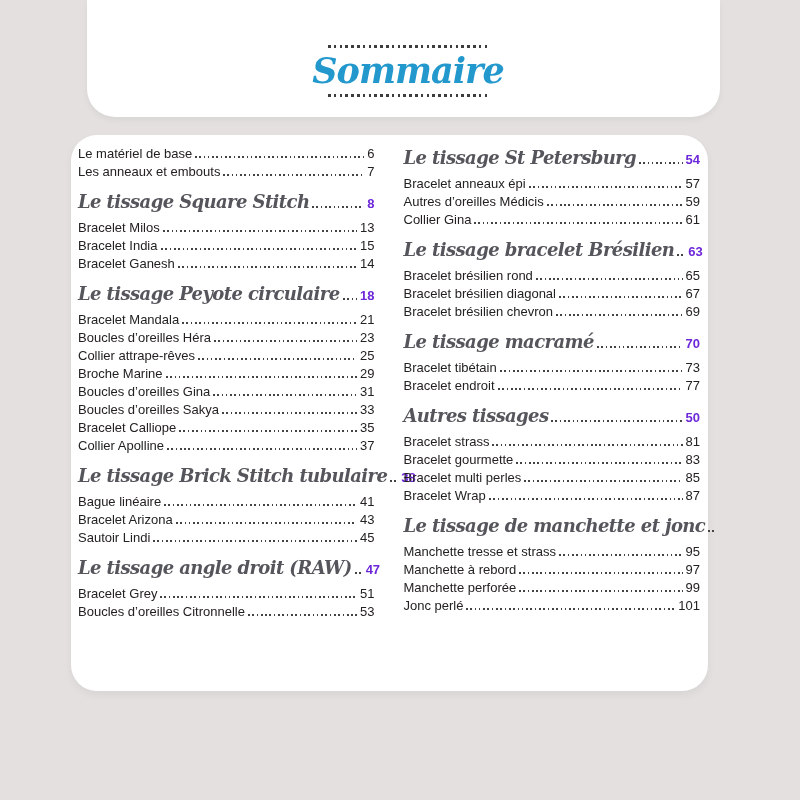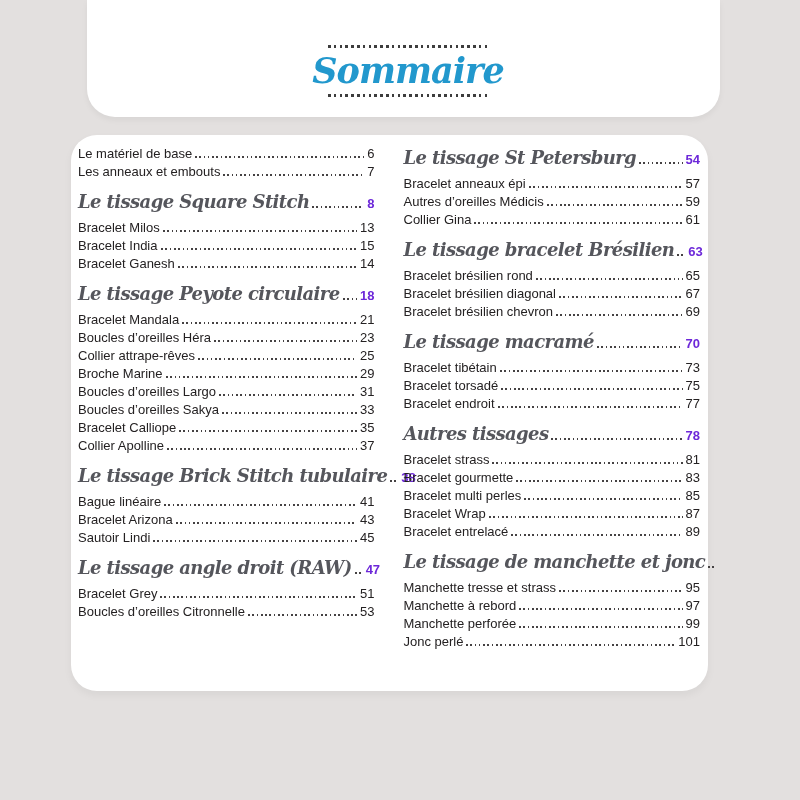--- a/index.html
+++ b/index.html
@@ -178,21 +178,21 @@
               <span class="toc-page">25</span>
             </div>
           </div>
           <div class="toc-section">
             <div class="toc-entry-row">
               <span class="toc-entry-label">Broche Marine</span>
               <span class="leader-dots"></span>
               <span class="toc-page">29</span>
             </div>
             <div class="toc-entry-row">
-              <span class="toc-entry-label">Boucles d’oreilles Largo</span>
+              <span class="toc-entry-label">Boucles d’oreilles Gina</span>
               <span class="leader-dots"></span>
               <span class="toc-page">31</span>
             </div>
             <div class="toc-entry-row">
               <span class="toc-entry-label">Boucles d’oreilles Sakya</span>
               <span class="leader-dots"></span>
               <span class="toc-page">33</span>
             </div>
             <div class="toc-entry-row">
               <span class="toc-entry-label">Bracelet Calliope</span>
@@ -295,60 +295,50 @@
               <span class="toc-heading-label">Le tissage macramé</span>
               <span class="leader-dots"></span>
               <span class="toc-page">70</span>
             </div>
             <div class="toc-entry-row">
               <span class="toc-entry-label">Bracelet tibétain</span>
               <span class="leader-dots"></span>
               <span class="toc-page">73</span>
             </div>
             <div class="toc-entry-row">
-              <span class="toc-entry-label">Bracelet torsadé</span>
-              <span class="leader-dots"></span>
-              <span class="toc-page">75</span>
-            </div>
-            <div class="toc-entry-row">
               <span class="toc-entry-label">Bracelet endroit</span>
               <span class="leader-dots"></span>
               <span class="toc-page">77</span>
             </div>
           </div>
           <div class="toc-section">
             <div class="toc-heading-row">
               <span class="toc-heading-label">Autres tissages</span>
               <span class="leader-dots"></span>
-              <span class="toc-page">78</span>
+              <span class="toc-page">50</span>
             </div>
             <div class="toc-entry-row">
               <span class="toc-entry-label">Bracelet strass</span>
               <span class="leader-dots"></span>
               <span class="toc-page">81</span>
             </div>
             <div class="toc-entry-row">
               <span class="toc-entry-label">Bracelet gourmette</span>
               <span class="leader-dots"></span>
               <span class="toc-page">83</span>
             </div>
             <div class="toc-entry-row">
               <span class="toc-entry-label">Bracelet multi perles</span>
               <span class="leader-dots"></span>
               <span class="toc-page">85</span>
             </div>
             <div class="toc-entry-row">
               <span class="toc-entry-label">Bracelet Wrap</span>
               <span class="leader-dots"></span>
               <span class="toc-page">87</span>
-            </div>
-            <div class="toc-entry-row">
-              <span class="toc-entry-label">Bracelet entrelacé</span>
-              <span class="leader-dots"></span>
-              <span class="toc-page">89</span>
             </div>
           </div>
           <div class="toc-section">
             <div class="toc-heading-row">
               <span class="toc-heading-label">Le tissage de manchette et jonc</span>
               <span class="leader-dots"></span>
             </div>
             <div class="toc-entry-row">
               <span class="toc-entry-label">Manchette tresse et strass</span>
               <span class="leader-dots"></span>

